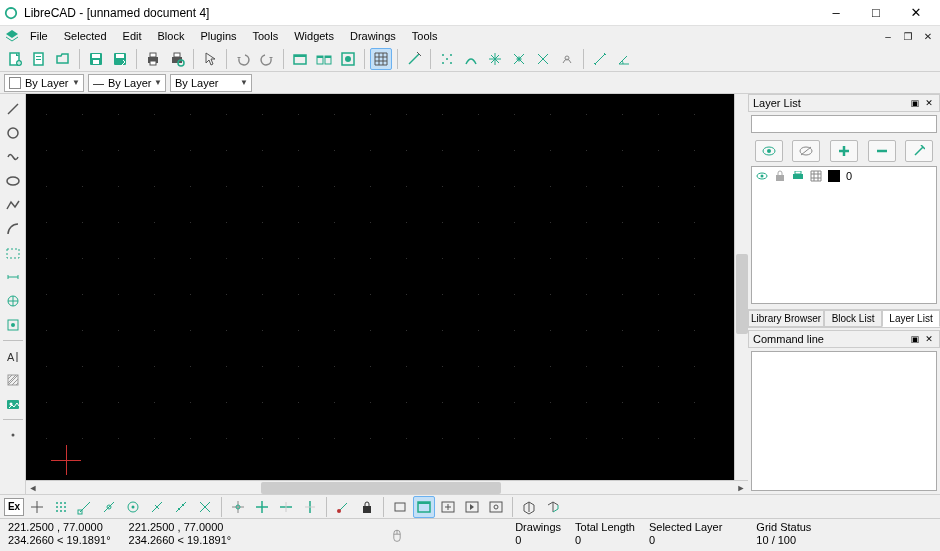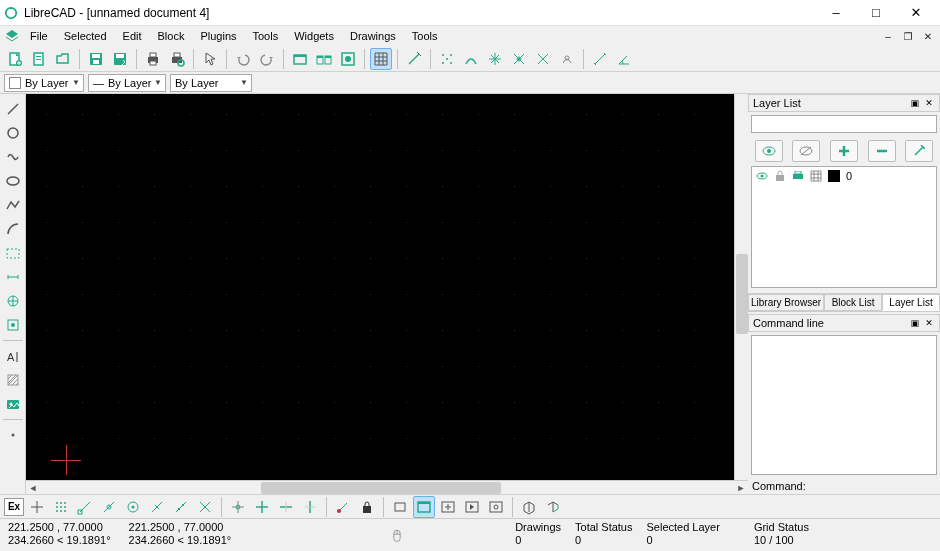--- a/index.html
+++ b/index.html
@@ -632,23 +632,20 @@
       <div class="tab">Block List</div>
       <div class="tab active">Layer List</div>
     </div>
     <div class="panel-hdr" style="margin-top:2px">
       <span>Command line</span>
       <div class="pspacer"></div>
       <div class="pbtn">▣</div>
       <div class="pbtn">✕</div>
     </div>
     <div class="cmd-area"></div>
-    <div class="cmd-input-row">
-      <span>Command:</span>
-    </div>
   </div>
 </div>
 
 <div class="toolbar3">
   <div class="ex-btn">Ex</div>
   <div class="tbtn">
       <svg width="16" height="16">
         <path d="M8 2v12M2 8h12" stroke="#555"></path>
       </svg>
     </div>
@@ -794,21 +791,21 @@
   <svg class="ic" width="16" height="20" viewBox="0 0 16 20">
       <rect x="4" y="4" width="8" height="14" rx="4" fill="none" stroke="#888"></rect>
       <path d="M8 4v5M4 9h8" stroke="#888"></path>
     </svg>
   <div style="flex:0 0 110px"></div>
   <div class="scol">
       <span>Drawings</span>
       <span>0</span>
     </div>
   <div class="scol">
-      <span>Total Status</span>
+      <span>Total Length</span>
       <span>0</span>
     </div>
   <div class="scol">
       <span>Selected Layer</span>
       <span>0</span>
     </div>
   <div style="flex:0 0 20px"></div>
   <div class="scol">
       <span>Grid Status</span>
       <span>10 / 100</span>

